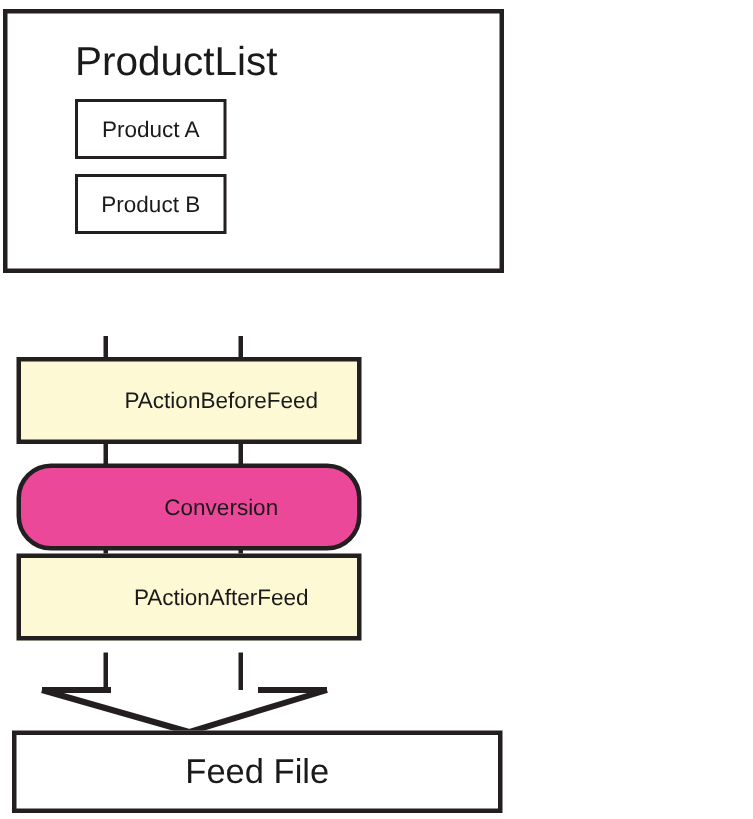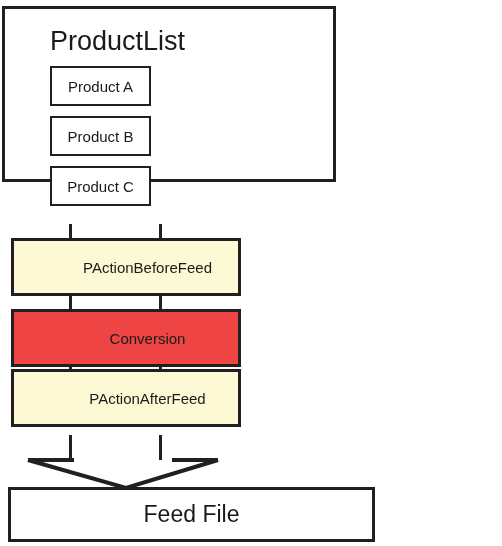--- a/index.html
+++ b/index.html
@@ -101,21 +101,21 @@
     top: 450px;
     width: 205px;
     height: 42px;
     pointer-events: none;
   }
 
   
   #feedfile-box {
     left: 8px;
     top: 487px;
-    width: 367px;
+    width: 327px;
     height: 55px;
     font-size: 23px;
   }
 
   .label {
     white-space: nowrap;
     user-select: none;
   }
 </style>
 </head>
@@ -128,36 +128,33 @@
     <div id="productlist-title" class="label">ProductList</div>
 
     <div class="box product-box" id="product-box-0">
       <span class="label">Product A</span>
     </div>
 
     <div class="box product-box" id="product-box-1">
       <span class="label">Product B</span>
     </div>
 
-    <div class="box product-box" id="product-box-2">
-      <span class="label">Product C</span>
-    </div>
   </div>
 
   <div class="connector conn-left conn-a"></div>
   <div class="connector conn-right conn-a"></div>
 
   <div class="box stage-box stage-yellow" id="stage-box-0" style="background: rgb(253, 249, 212);">
     <span class="label">PActionBeforeFeed</span>
   </div>
 
   <div class="connector conn-left conn-b"></div>
   <div class="connector conn-right conn-b"></div>
 
-  <div class="box stage-box stage-white" id="stage-box-1" style="background: #ef4444;">
+  <div class="box stage-box stage-white" id="stage-box-1" style="background: #ec4899; border-radius: 23px;">
     <span class="label">Conversion</span>
   </div>
 
   <div class="connector conn-left conn-c"></div>
   <div class="connector conn-right conn-c"></div>
 
   <div class="box stage-box stage-yellow" id="stage-box-2" style="background: rgb(253, 249, 212);">
     <span class="label">PActionAfterFeed</span>
   </div>
 

